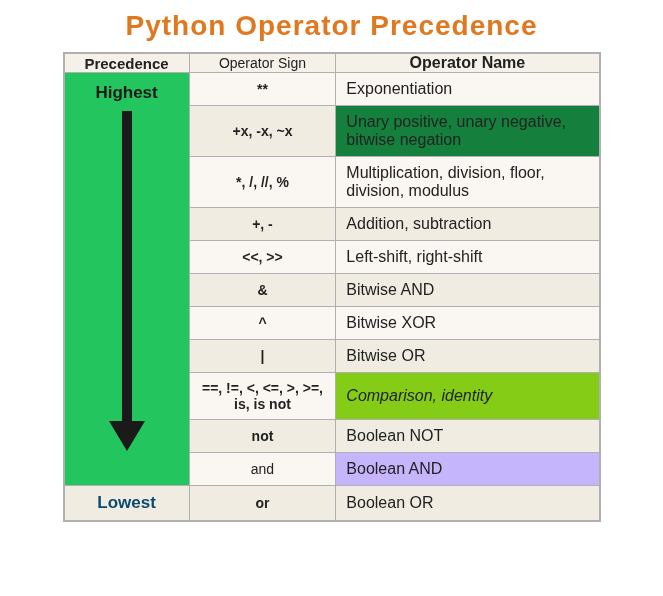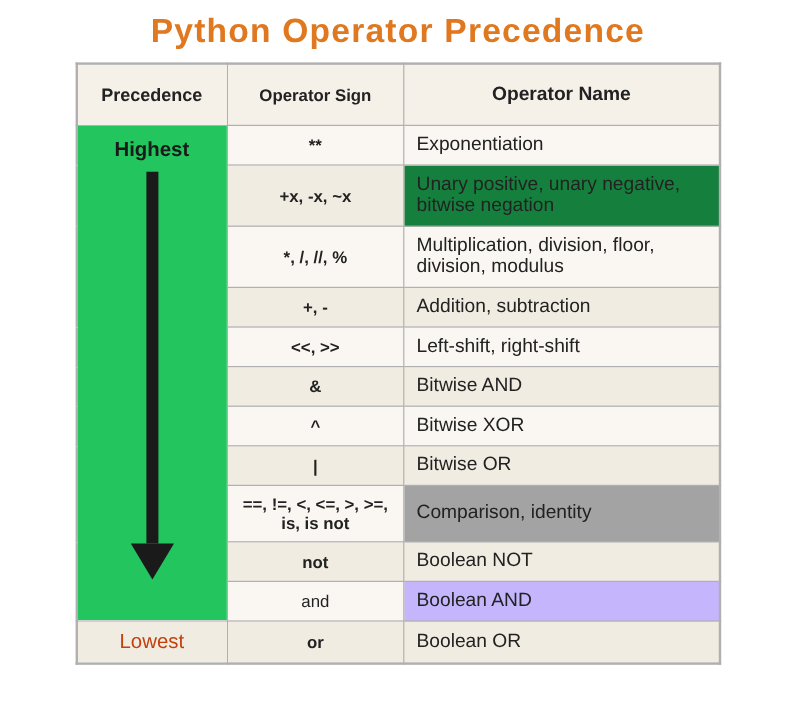--- a/index.html
+++ b/index.html
@@ -25,21 +25,21 @@
       letter-spacing: 1px;
     }
     table {
       width: 100%;
       border-collapse: collapse;
       border: 2px solid #b0b0b0;
     }
     th {
       background: #f5f0e8;
       border: 1px solid #b0b0b0;
-      padding: 16px 10px;
+      padding: 0 10px;
       font-size: 15px;
       font-weight: bold;
       text-align: center;
       color: #222;
     }
     td {
       border: 1px solid #b0b0b0;
       padding: 7px 10px;
       font-size: 13px;
       color: #222;
@@ -54,36 +54,36 @@
     .precedence-col {
       width: 135px;
       text-align: center;
       font-weight: bold;
       font-size: 15px;
       position: relative;
     }
     .operator-sign-col {
       width: 180px;
       text-align: center;
-      font-weight: bold;
+      font-weight: normal;
       font-size: 14px;
     }
     .operator-name-col {
       width: 328px;
       font-size: 16px;
     }
     .highest-label {
       font-size: 17px;
       font-weight: bold;
       color: #1a1a1a;
     }
     .lowest-label {
       font-size: 17px;
-      font-weight: normal;
-      color: #c2410c;
+      font-weight: bold;
+      color: #0c4a6e;
     }
   </style>
 </head>
 <body>
 
 <div class="container">
   <h1 class="page-title">Python Operator Precedence</h1>
   <table>
     <thead>
       <tr>
@@ -129,21 +129,21 @@
         <tr>
           <td class="operator-sign-col" style="font-weight: bold; background: rgb(250, 247, 242);">^</td>
           <td class="operator-name-col" style="background: rgb(250, 247, 242);">Bitwise XOR</td>
         </tr>
         <tr>
           <td class="operator-sign-col" style="font-weight: bold; background: rgb(240, 236, 226);">|</td>
           <td class="operator-name-col" style="background: rgb(240, 236, 226);">Bitwise OR</td>
         </tr>
         <tr>
           <td class="operator-sign-col" style="font-weight: bold; background: rgb(250, 247, 242);">==, !=, &lt;, &lt;=, &gt;, &gt;=, is, is not</td>
-          <td class="operator-name-col" style="background: #a3a3a3;">Comparison, identity</td>
+          <td class="operator-name-col" style="background: #84cc16; font-style: italic;">Comparison, identity</td>
         </tr>
         <tr>
           <td class="operator-sign-col" style="font-weight: bold; background: rgb(240, 236, 226);">not</td>
           <td class="operator-name-col" style="background: rgb(240, 236, 226);">Boolean NOT</td>
         </tr>
         <tr>
           <td class="operator-sign-col" style="font-weight: normal; background: rgb(250, 247, 242);">and</td>
           <td class="operator-name-col" style="background: #c4b5fd;">Boolean AND</td>
         </tr>
         <tr>

